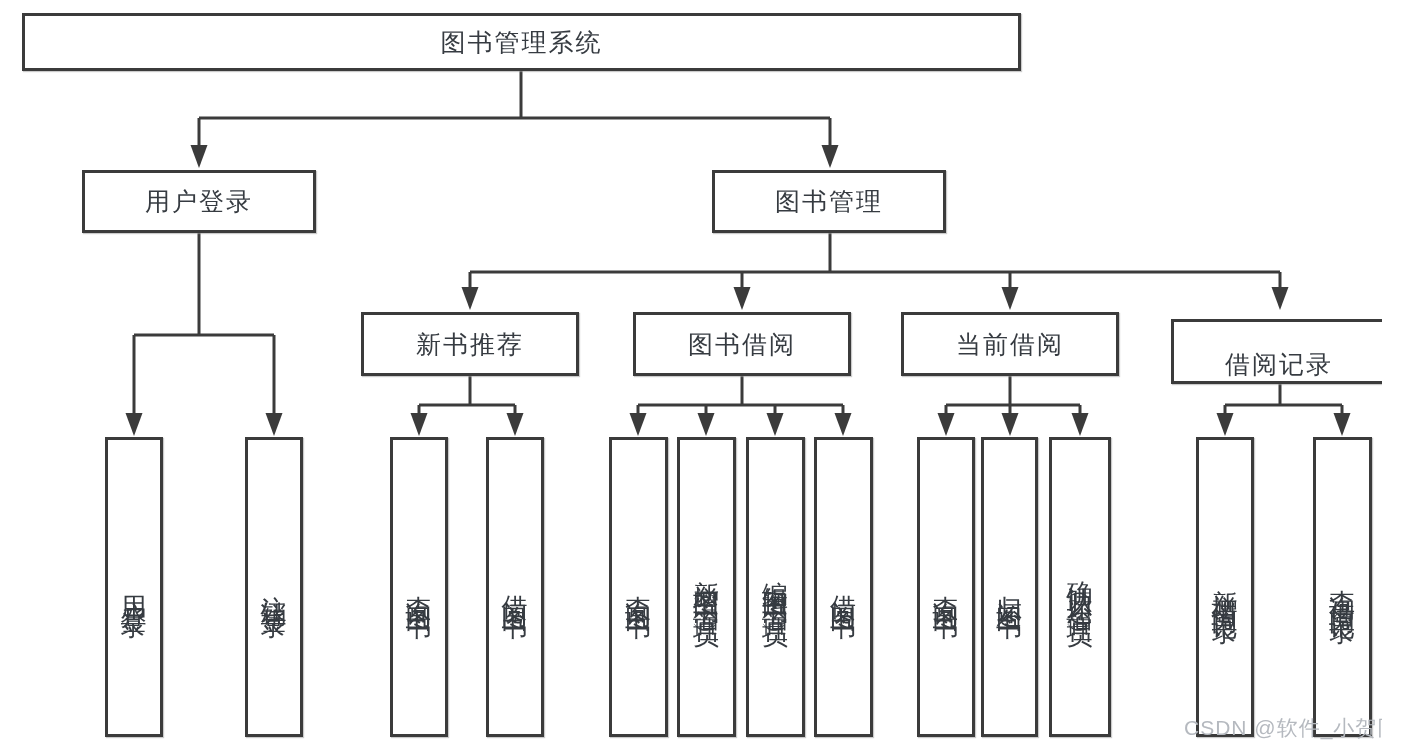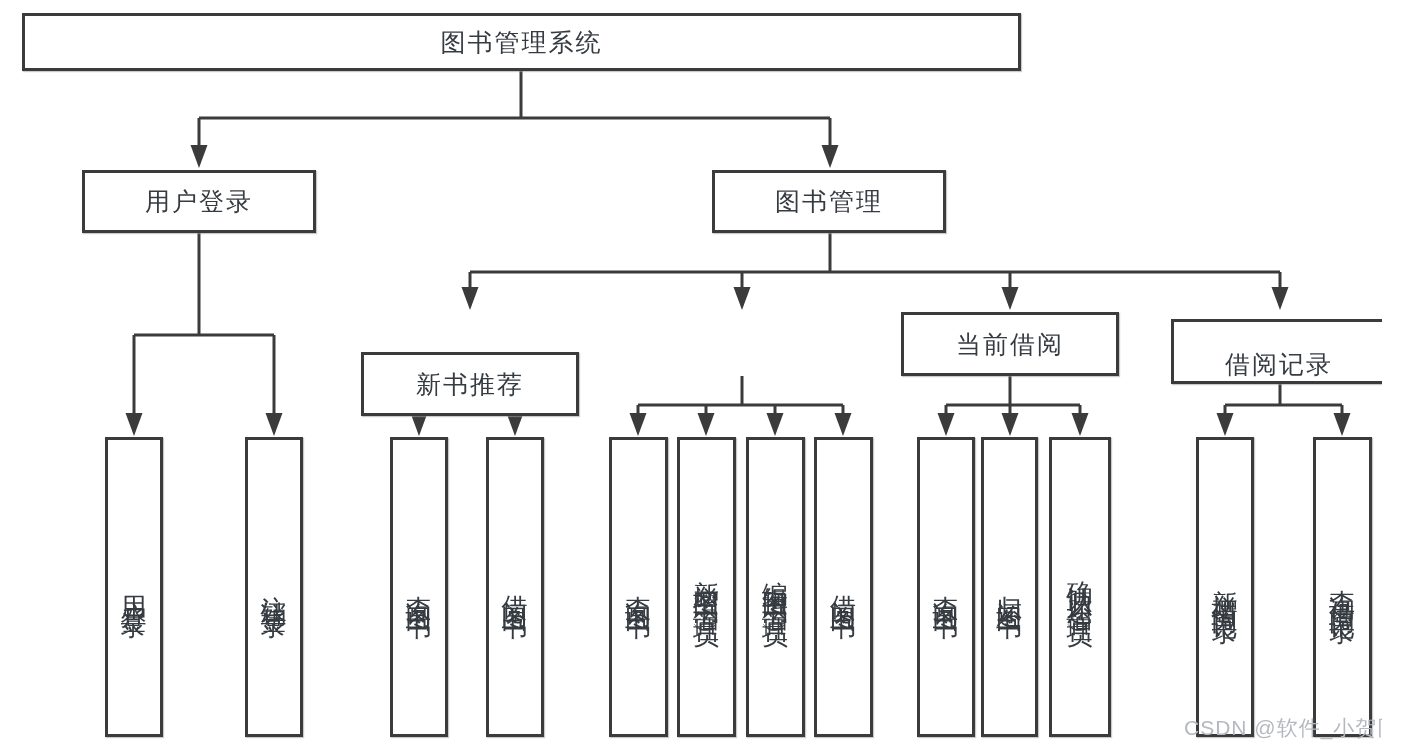--- a/index.html
+++ b/index.html
@@ -145,22 +145,25 @@
     <span class="lbl">图书管理系统</span>
   </div>
 
   <div class="node" style="left:82px;top:170px;width:234px;height:63px;">
     <span class="lbl">用户登录</span>
   </div>
   <div class="node" style="left:712px;top:170px;width:234px;height:63px;justify-content:center;">
     <span class="lbl">图书管理</span>
   </div>
 
-  <div class="node" style="left:361px;top:312px;width:218px;height:64px;margin-top:40px;">
+  <div class="node" style="left:361px;top:312px;width:218px;height:64px;">
     <span class="lbl">新书推荐</span>
+  </div>
+  <div class="node" style="left:633px;top:312px;width:218px;height:64px;">
+    <span class="lbl">图书借阅</span>
   </div>
   <div class="node" style="left:901px;top:312px;width:218px;height:64px;text-align:center;">
     <span class="lbl">当前借阅</span>
   </div>
   <div class="node" style="left:1171px;top:319px;width:216px;height:65px;align-items:flex-end;">
     <span class="lbl">借阅记录</span>
   </div>
 
   <div class="node v" style="left:105px;top:437px;width:58px;height:300px;">
     <span class="lbl">用户登录</span>

